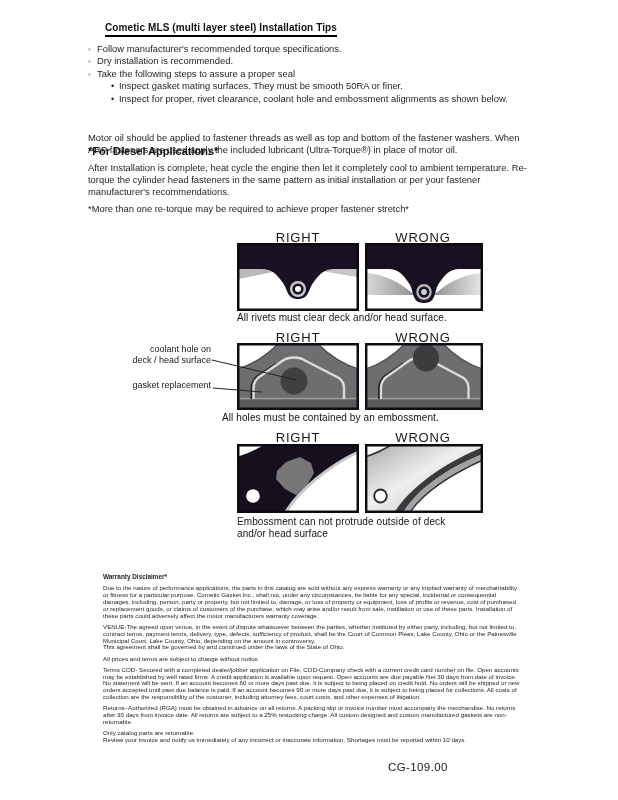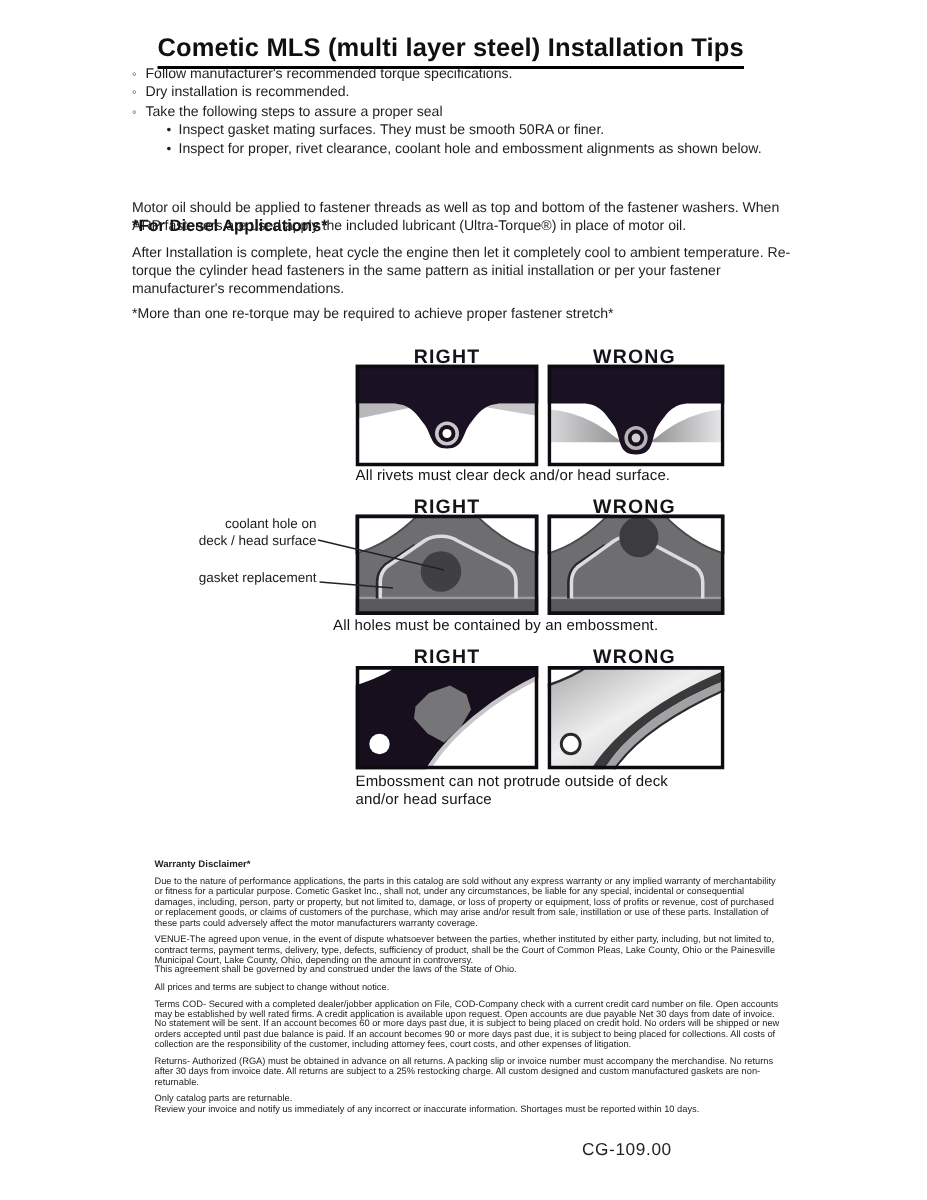--- a/index.html
+++ b/index.html
@@ -5,40 +5,40 @@
   * { margin:0; padding:0; box-sizing:border-box; }
   html,body { background:#ffffff; }
   body {
     width:618px; height:800px; position:relative; overflow:hidden;
     font-family:"Liberation Sans", sans-serif; color:#1c1c1e;
   }
   .abs { position:absolute; }
 
   
   .title {
-    left:105px; top:22px; font-size:17px; font-weight:bold; color:#101012;
+    left:105px; top:22px; font-size:10px; font-weight:bold; color:#101012;
     border-bottom:2px solid #000; padding-bottom:2px; letter-spacing:0.1px;
   }
 
   
   .tips { left:88px; top:43px; width:470px; font-size:9.4px; line-height:12.4px; color:#1e1e20; }
   .tip-row { display:flex; align-items:flex-start; }
   .tip-marker { width:9px; flex:0 0 9px; font-size:8.5px; }
   .tip-row.sub { padding-left:23px; }
   .tip-row.sub .tip-marker { width:8px; flex:0 0 8px; font-size:9px; }
 
   
   .diesel-h { left:88px; top:117px; font-size:11px; font-weight:bold; color:#131315;margin-top:28px; }
   .bodypara { left:88px; width:452px; font-size:9.4px; line-height:11.9px; color:#1e1e20; }
   .p1 { top:132px; }
   .p2 { top:162px; }
   .note { top:203px; }
 
   
-  .dg-label { font-size:13px; letter-spacing:0.8px; color:#151517; text-align:center; width:122px;font-weight:bold; }
+  .dg-label { font-size:13px; letter-spacing:0.8px; color:#151517; text-align:center; width:122px; }
   .dg-caption { font-size:10px; color:#131315; letter-spacing:0.1px; line-height:11.5px; }
   .prelines { white-space:pre-line; }
   svg.dgbox { display:block; position:absolute; }
 
   
   .callout { left:94px; width:117px; text-align:right; font-size:9px; line-height:10.6px; color:#1a1a1c; }
   .co1 { top:344px; white-space:pre-line; }
   .co2 { top:380px; }
   .leader-overlay { left:120px; top:330px; pointer-events:none; }
 

